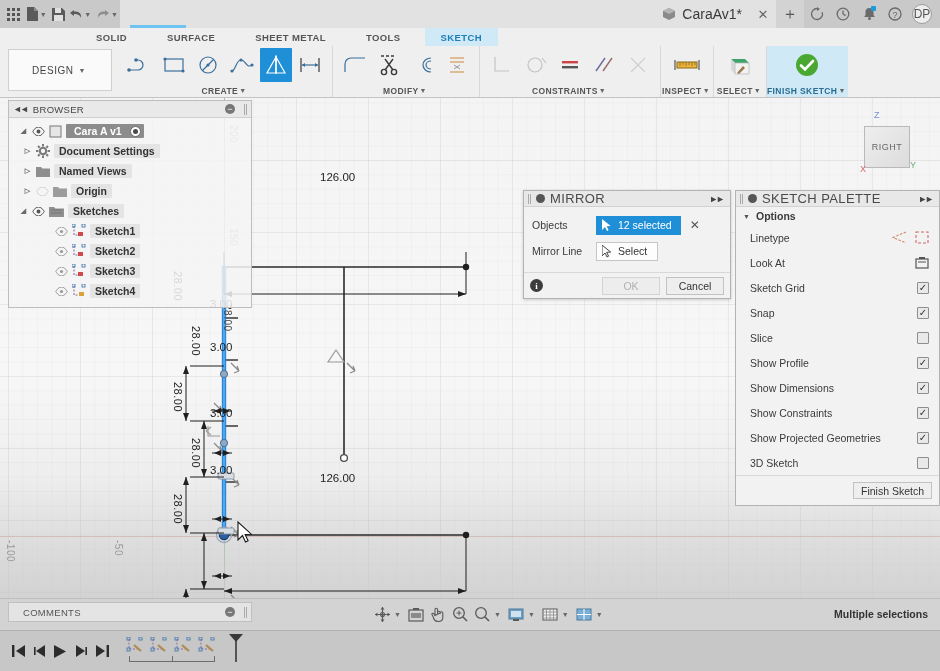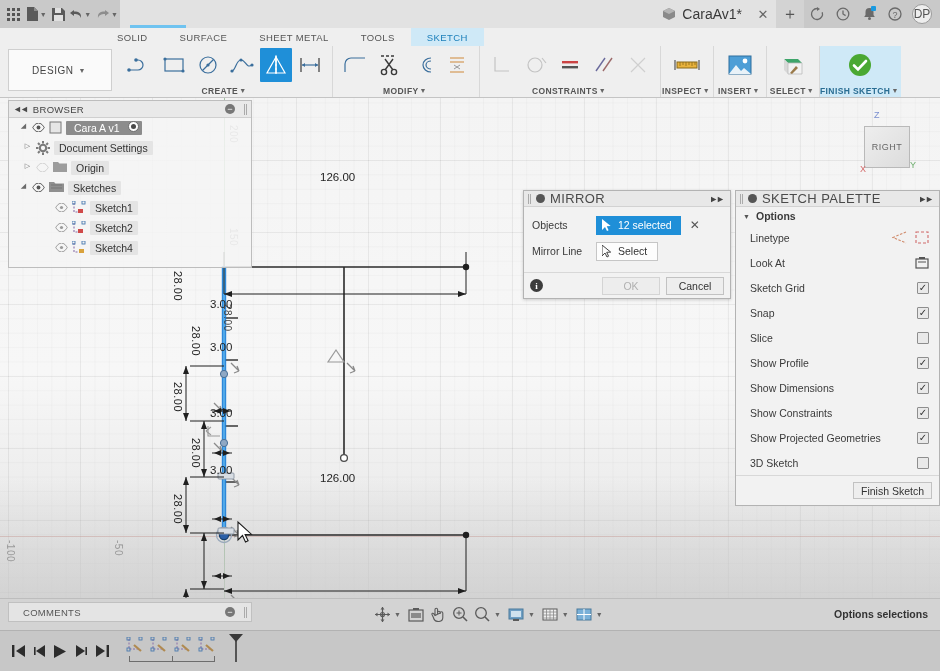--- a/index.html
+++ b/index.html
@@ -38,21 +38,21 @@
   .tb-ico{ width:26px;height:28px;display:flex;align-items:center;justify-content:center;
            color:#6a6a6a;cursor:pointer;position:relative;}
   .avatar{ width:20px;height:20px;border-radius:50%;border:1px solid #9b9b9b;background:#eee;
            font-size:12px;color:#555;display:flex;align-items:center;justify-content:center;
            margin:0 8px 0 4px; cursor:pointer; }
   .bell-dot{ position:absolute; top:6px; right:6px; width:5px;height:5px;background:#1a9ae0;border-radius:1px;}
 
   
   .ribbon{ position:absolute; left:0; top:28px; width:940px; height:70px;
            background:#efefef; border-bottom:1px solid #c4c4c4;}
-  .rtabs{ height:18px; display:flex; align-items:flex-end; padding-left:101px; gap:0px;}
+  .rtabs{ height:18px; display:flex; align-items:flex-end; padding-left:80px; gap:8px;font-weight:bold;}
   .rtab{ height:18px; padding:0 16px; font-size:9.5px; letter-spacing:.4px; color:#555;
          display:flex;align-items:center; cursor:pointer;}
   .rtab.sel{ background:#cfe9f7; color:#1b7fba; }
   .rbody{ position:relative; height:51px; display:flex; align-items:stretch; }
   .designbox{
     width:104px; margin:3px 6px 6px 8px; border:1px solid #cfcfcf; background:#fafafa;
     display:flex;align-items:center;justify-content:center; font-size:10px; color:#444;
     letter-spacing:.5px; cursor:pointer;
   }
   .grp{ position:relative; display:flex; flex-direction:column; height:51px;
@@ -74,21 +74,21 @@
     background:rgba(245,245,245,.86); border:1px solid #bdbdbd;
   }
   .browser-hdr{ height:17px; display:flex; align-items:center; gap:6px;
                 padding:0 4px; background:#e9e9e9; border-bottom:1px solid #cfcfcf;}
   .bh-arrows{ color:#4a4a4a; font-size:9px; letter-spacing:-2px; cursor:pointer;}
   .bh-title{ font-size:9.5px; color:#444; letter-spacing:.3px; flex:1;}
   .bh-dot{ width:10px;height:10px;border-radius:50%;background:#777;color:#fff;
            font-size:9px;display:flex;align-items:center;justify-content:center;cursor:pointer;}
   .bh-grip{ width:3px;height:11px;border-left:1px solid #aaa;border-right:1px solid #aaa; margin-left:3px;}
   .tree{ padding:3px 0 6px 0; background:transparent; }
-  .trow{ display:flex; align-items:flex-start; height:20px; gap:4px; cursor:pointer; padding-left:14px;}
+  .trow{ display:flex; align-items:center; height:20px; gap:4px; cursor:pointer; padding-left:14px;font-weight:bold;}
   .tri{ width:9px;height:9px; display:flex;align-items:center;justify-content:center;
         color:#6b6b6b; font-size:7px; cursor:pointer;}
   .eye{ width:13px;height:13px; display:flex;align-items:center;justify-content:center; cursor:pointer;}
   .tlabel{ font-size:10.5px; color:#333; padding:1px 5px; border-radius:1px; background:rgba(226,226,226,.9);}
   .trow.rootrow .tlabel{ background:#8c8c8c; color:#fff; padding:1px 22px 1px 8px;}
   .radio{ width:11px;height:11px;border-radius:50%;border:1px solid #6d6d6d;background:#fff;
           display:flex;align-items:center;justify-content:center; margin-left:-18px; cursor:pointer;}
   .radio i{ width:5px;height:5px;border-radius:50%;background:#4a4a4a; display:block;}
 
   
@@ -433,35 +433,20 @@
                 <path d="M8 7v4M11 7v3M14 7v4M17 7v3M20 7v4M23 7v3" stroke="#8a6a1a" stroke-width=".8"></path>
               </svg>
           </div>
         </div>
         <div class="grp-label">
           <span>INSPECT</span>
           <span class="caret">▼</span>
         </div>
       </div>
 
-      <div class="grp">
-        <div class="grp-icons">
-          <div class="ico big">
-            <svg width="26" height="22" viewBox="0 0 26 22">
-                <rect x="2" y="2" width="22" height="18" fill="#4d9ed6" stroke="#2f6f9e" stroke-width="1"></rect>
-                <circle cx="18" cy="7" r="2.4" fill="#fff"></circle>
-                <path d="M2 20l7-9 5 6 3-3 7 6z" fill="#e9f2f8"></path>
-              </svg>
-          </div>
-        </div>
-        <div class="grp-label">
-          <span>INSERT</span>
-          <span class="caret">▼</span>
-        </div>
-      </div>
 
       <div class="grp">
         <div class="grp-icons">
           <div class="ico big">
             <svg width="28" height="22" viewBox="0 0 28 22">
                 <path d="M5 5h14l4 4H9z" fill="#3ea56a"></path>
                 <path d="M5 5v11l4 4V9z" fill="#d8d8d8"></path>
                 <path d="M9 9h14v11H9z" fill="#f2f2f2" stroke="#bbb" stroke-width=".8"></path>
                 <path d="M11 19l6-7 2 2-6 6z" fill="#9a7a4a"></path>
               </svg>
@@ -654,20 +639,29 @@
           <svg width="14" height="14" viewBox="0 0 14 14">
               <circle cx="7" cy="7" r="3.2" fill="none" stroke="#7a7a7a" stroke-width="2.1"></circle>
               <g stroke="#7a7a7a" stroke-width="2">
                 <path d="M7 0v2.4M7 11.6V14M0 7h2.4M11.6 7H14M2 2l1.7 1.7M10.3 10.3L12 12M12 2l-1.7 1.7M3.7 10.3L2 12"></path>
               </g>
             </svg>
         </span>
         <span class="tlabel">Document Settings</span>
       </div>
 
+      <div class="trow">
+        <span class="tri">▷</span>
+        <span style="display:flex">
+          <svg width="14" height="11" viewBox="0 0 14 11">
+              <path d="M0 1h5l1.5 1.5H14V11H0z" fill="#8f8f8f"></path>
+            </svg>
+        </span>
+        <span class="tlabel">Named Views</span>
+      </div>
 
       <div class="trow">
         <span class="tri">▷</span>
         <span class="eye" style="opacity:.4">
           <svg width="13" height="9" viewBox="0 0 13 9">
               <path d="M6.5 0C3 0 .8 4.5.8 4.5S3 9 6.5 9 12.2 4.5 12.2 4.5 10 0 6.5 0z" fill="none" stroke="#999" stroke-width="1"></path>
             </svg>
         </span>
         <span style="display:flex">
           <svg width="14" height="11" viewBox="0 0 14 11">
@@ -723,20 +717,37 @@
           <svg width="14" height="14" viewBox="0 0 14 14">
               <path d="M2 2v9h9" stroke="#8a6fa8" stroke-width="1.1" fill="none" stroke-dasharray="2,1.5"></path>
               <rect x="0" y="0" width="3" height="3" fill="none" stroke="#4a7ab0" stroke-width=".9"></rect>
               <rect x="10" y="0" width="3" height="3" fill="none" stroke="#4a7ab0" stroke-width=".9"></rect>
               <path d="M6 8h5v4H6z" fill="#d04a4a"></path>
             </svg>
         </span>
         <span class="tlabel">Sketch2</span>
       </div>
 
+      <div class="trow" style="padding-left:46px">
+        <span class="eye">
+          <svg width="13" height="9" viewBox="0 0 13 9">
+              <path d="M6.5 0C3 0 .8 4.5.8 4.5S3 9 6.5 9 12.2 4.5 12.2 4.5 10 0 6.5 0z" fill="none" stroke="#9a9a9a" stroke-width="1"></path>
+              <circle cx="6.5" cy="4.5" r="1.6" fill="#9a9a9a"></circle>
+            </svg>
+        </span>
+        <span style="display:flex">
+          <svg width="14" height="14" viewBox="0 0 14 14">
+              <path d="M2 2v9h9" stroke="#8a6fa8" stroke-width="1.1" fill="none" stroke-dasharray="2,1.5"></path>
+              <rect x="0" y="0" width="3" height="3" fill="none" stroke="#4a7ab0" stroke-width=".9"></rect>
+              <rect x="10" y="0" width="3" height="3" fill="none" stroke="#4a7ab0" stroke-width=".9"></rect>
+              <path d="M6 8h5v4H6z" fill="#d04a4a"></path>
+            </svg>
+        </span>
+        <span class="tlabel">Sketch3</span>
+      </div>
 
       <div class="trow" style="padding-left:46px">
         <span class="eye">
           <svg width="13" height="9" viewBox="0 0 13 9">
               <path d="M6.5 0C3 0 .8 4.5.8 4.5S3 9 6.5 9 12.2 4.5 12.2 4.5 10 0 6.5 0z" fill="none" stroke="#9a9a9a" stroke-width="1"></path>
               <circle cx="6.5" cy="4.5" r="1.6" fill="#9a9a9a"></circle>
             </svg>
         </span>
         <span style="display:flex">
           <svg width="14" height="14" viewBox="0 0 14 14">
@@ -930,21 +941,21 @@
       <svg width="16" height="15" viewBox="0 0 16 15">
           <rect x="1" y="2" width="14" height="11" fill="#7ab0d8" stroke="#4a7a9c" stroke-width="1"></rect>
           <g stroke="#ffffff" stroke-width="1">
             <path d="M8 2v11M1 7.5h14"></path>
           </g>
         </svg>
     </div>
     <span class="nav-caret">▼</span>
   </div>
 
-  <div class="status-msg">Options selections</div>
+  <div class="status-msg">Multiple selections</div>
 
   <div class="timeline">
     <div class="tl-btn">
       <svg width="13" height="12" viewBox="0 0 13 12">
           <rect x="0" y="0" width="2.4" height="12" fill="#2c2c2c"></rect>
           <path d="M13 0L4 6l9 6z" fill="#2c2c2c"></path>
         </svg>
     </div>
     <div class="tl-btn">
       <svg width="11" height="12" viewBox="0 0 11 12">

